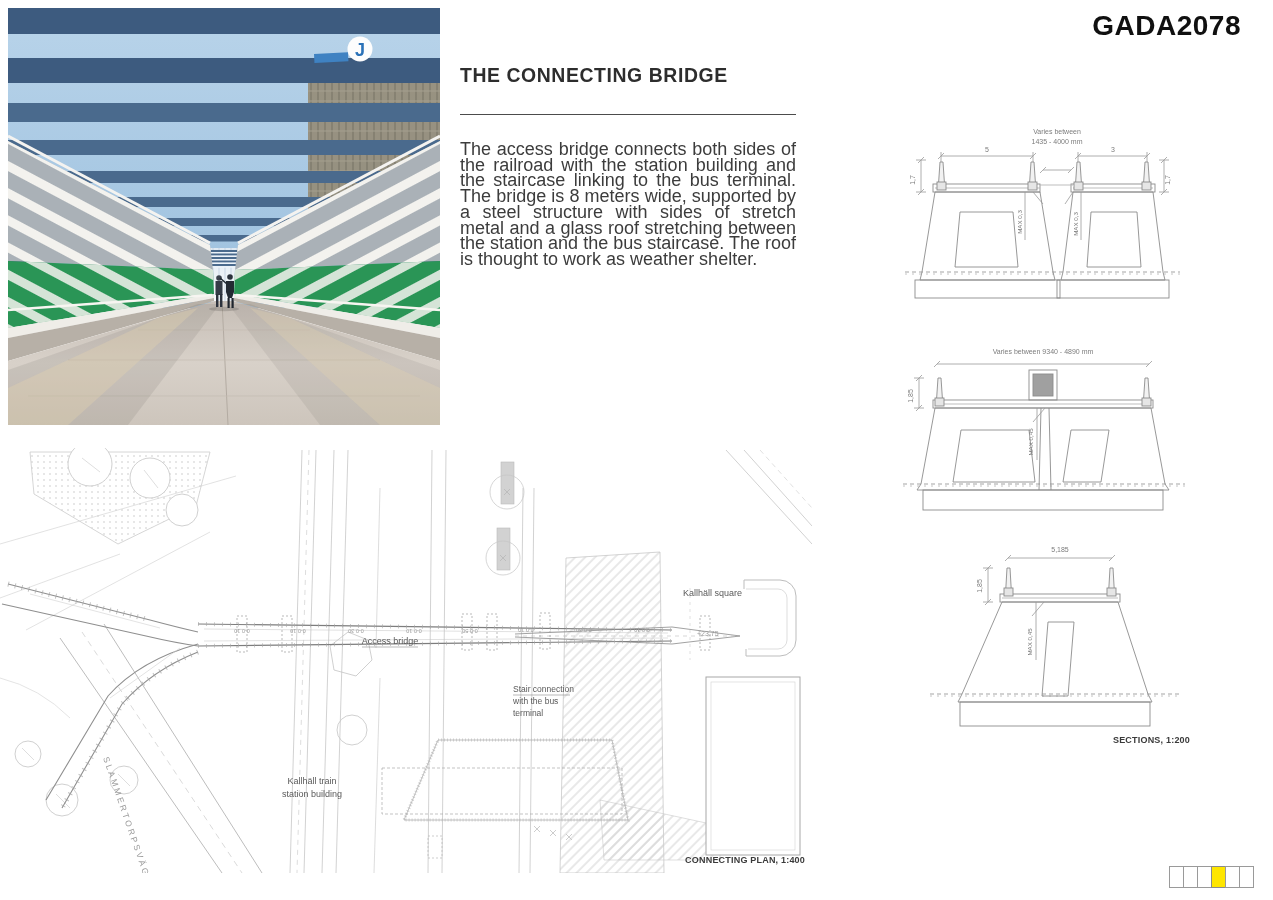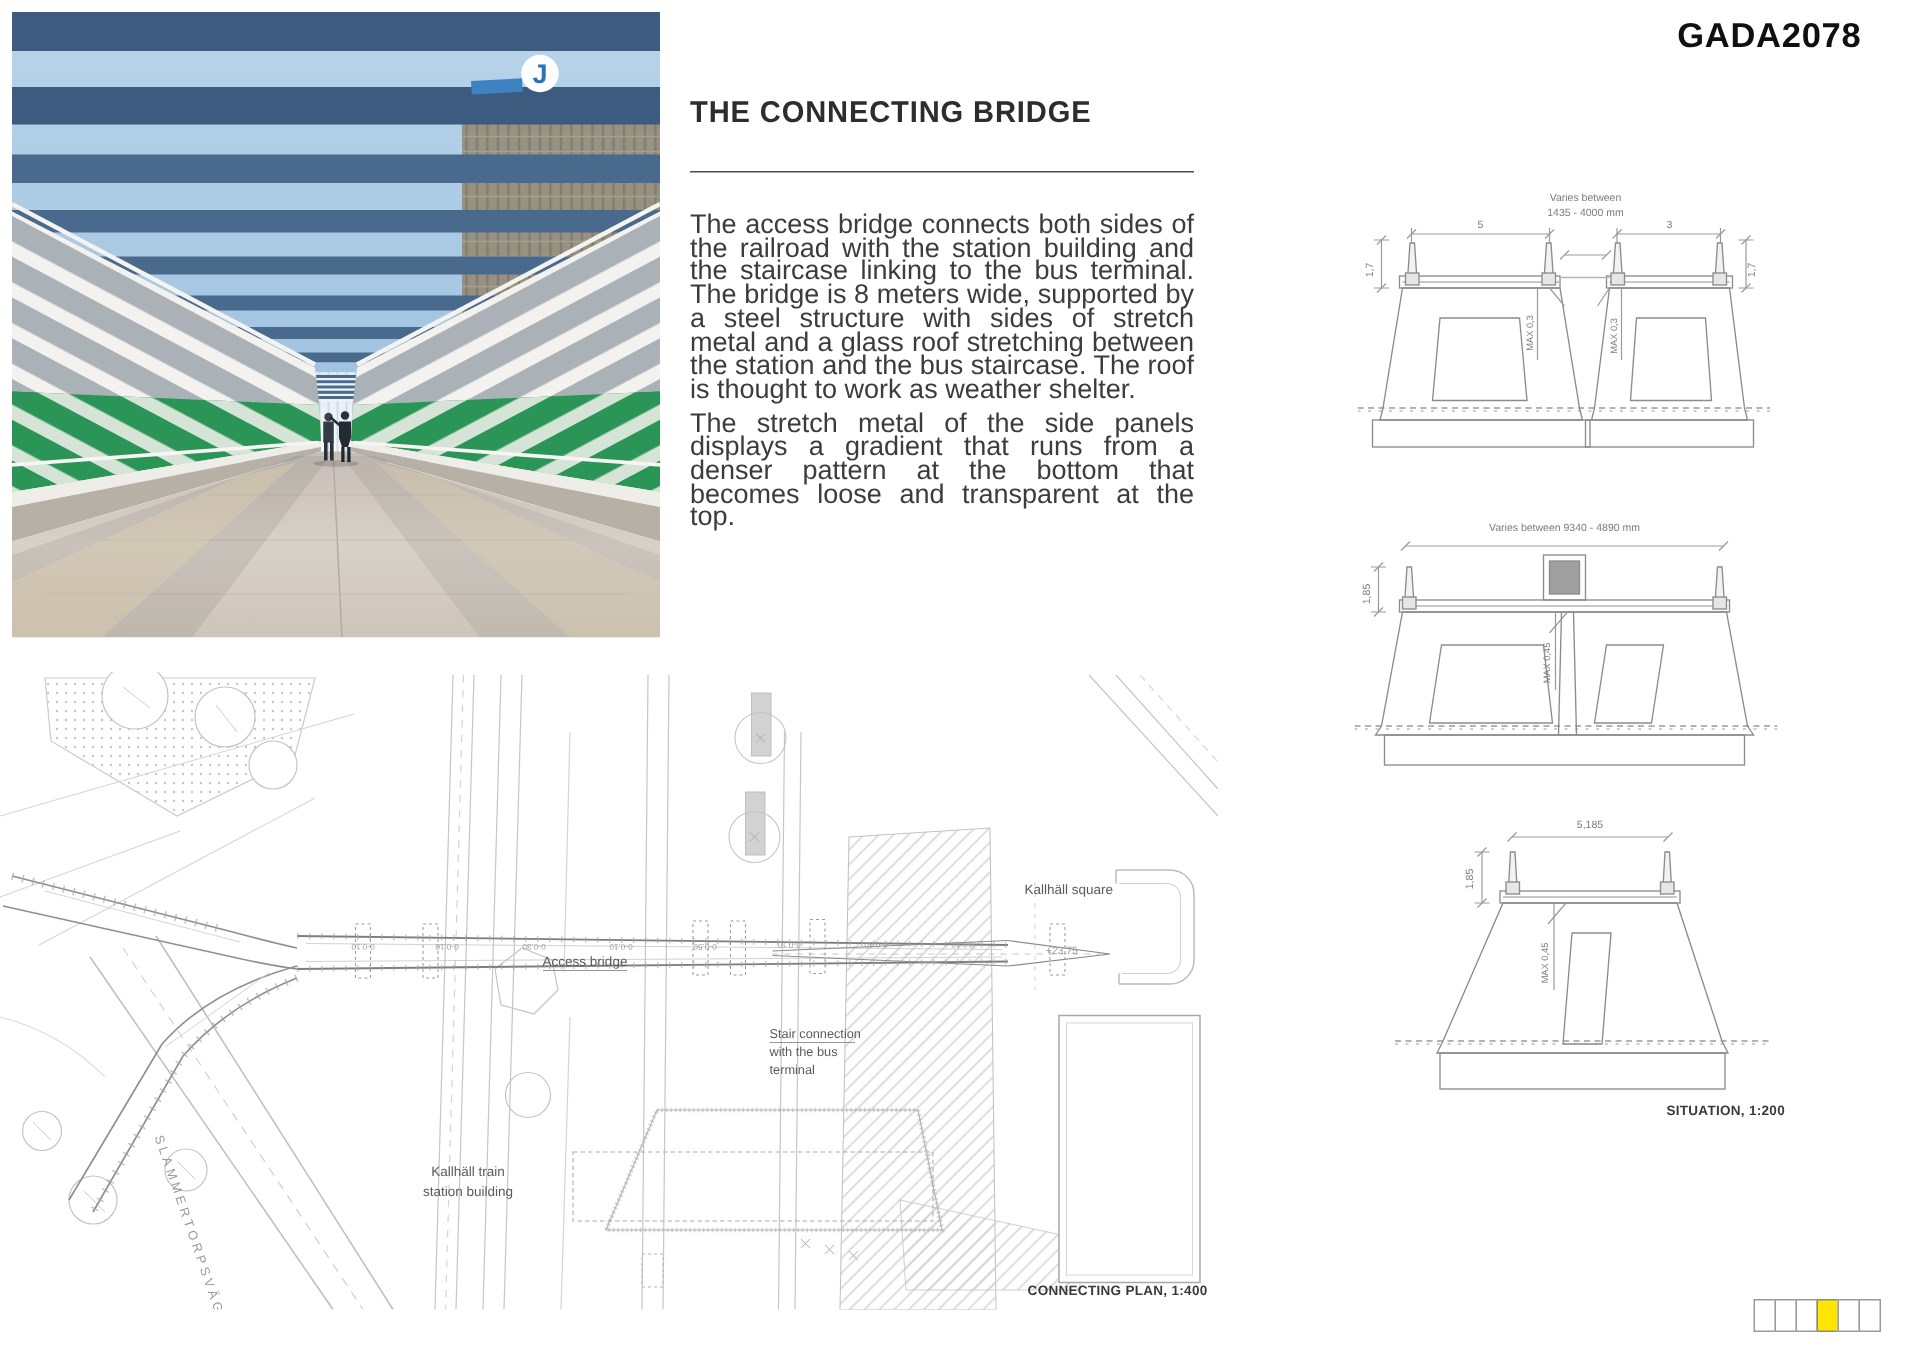--- a/index.html
+++ b/index.html
@@ -1,20 +1,20 @@
 <!DOCTYPE html>
 <html><head>
 <meta charset="utf-8">
 <style>
   html,body{margin:0;padding:0;background:#fff;}
   .page{position:relative;width:1273px;height:900px;background:#ffffff;overflow:hidden;
         font-family:"Liberation Sans",sans-serif;}
   svg text{font-family:"Liberation Sans",sans-serif;}
   .photo{position:absolute;left:8px;top:8px;width:432px;height:417px;}
-  .headcode{position:absolute;top:10px;right:32px;font-size:23px;font-weight:bold;
+  .headcode{position:absolute;top:10px;right:32px;font-size:28px;font-weight:bold;
             letter-spacing:.5px;color:#101010;}
   .article{position:absolute;left:460px;top:64px;width:336px;}
   .title{font-size:20px;font-weight:bold;color:#2d2d2d;letter-spacing:.6px;
          transform:scaleX(.97);transform-origin:left;white-space:nowrap;}
   .rule{width:100%;border-top:1.6px solid #4c4c4c;margin-top:27px;margin-bottom:27px;}
   .para{font-size:18px;line-height:15.7px;color:#3c3c3c;text-align:justify;margin:0 0 7px 0;}
   .absvg{position:absolute;}
   .cap{position:absolute;font-size:9px;font-weight:bold;color:#3a3a3a;letter-spacing:.2px;
        text-align:right;}
   .pager{position:absolute;left:1170px;top:866px;display:flex;}
@@ -129,21 +129,20 @@
       <text x="352" y="47.5" text-anchor="middle" font-size="18" font-weight="bold" fill="#2b72b8">J</text>
     </g>
   </svg>
 
   <div class="headcode">GADA2078</div>
 
   <div class="article">
     <div class="title">THE CONNECTING BRIDGE</div>
     <div class="rule"></div>
     <p class="para">The access bridge connects both sides of the railroad with the station building and the staircase linking to the bus terminal. The bridge is 8 meters wide, supported by a steel structure with sides of stretch metal and a glass roof stretching between the station and the bus staircase. The roof is thought to work as weather shelter.</p>
-    <p class="para">The stretch metal of the side panels displays a gradient that runs from a denser pattern at the bottom that becomes loose and transparent at the top.</p>
   </div>
 
   <svg class="absvg" style="left:905px;top:122px" width="275" height="185" viewBox="0 0 275 185">
     <g stroke="#8c8c8c" stroke-width=".9" fill="none">
 
       <line x1="0" y1="150" x2="275" y2="150" stroke-dasharray="4 3" stroke="#9a9a9a"></line>
       <line x1="0" y1="152" x2="275" y2="152" stroke-dasharray="2 5" stroke="#bdbdbd"></line>
 
       <polygon points="30,70 135,70 148,150 150,158 15,158 17,150"></polygon>
       <polygon points="55,90 108,90 113,145 50,145"></polygon>
@@ -271,21 +270,21 @@
       <line x1="106" y1="70" x2="106" y2="128"></line>
       <line x1="114" y1="70" x2="102" y2="84"></line>
     </g>
     <g fill="#7c7c7c" font-size="7" text-anchor="middle">
       <text x="130" y="20">5,185</text>
       <text transform="translate(52,54) rotate(-90)">1,85</text>
       <text transform="translate(102,110) rotate(-90)" font-size="6.2">MAX 0,45</text>
     </g>
   </svg>
 
-  <div class="cap" style="left:1050px;top:735px;width:140px">SITUATION, 1:200</div>
+  <div class="cap" style="left:1050px;top:735px;width:140px">SECTIONS, 1:200</div>
 
   <svg class="absvg" style="left:0;top:448px" width="812" height="425" viewBox="0 0 812 425">
     <defs>
       <pattern id="hatchP" width="7" height="7" patternUnits="userSpaceOnUse" patternTransform="rotate(45)">
         <line x1="1" y1="0" x2="1" y2="7" stroke="#d2d2d2" stroke-width="1"></line>
       </pattern>
       <pattern id="dotsP" width="6" height="6" patternUnits="userSpaceOnUse">
         <circle cx="2" cy="2" r=".8" fill="#c7c7c7"></circle>
       </pattern>
     </defs>

